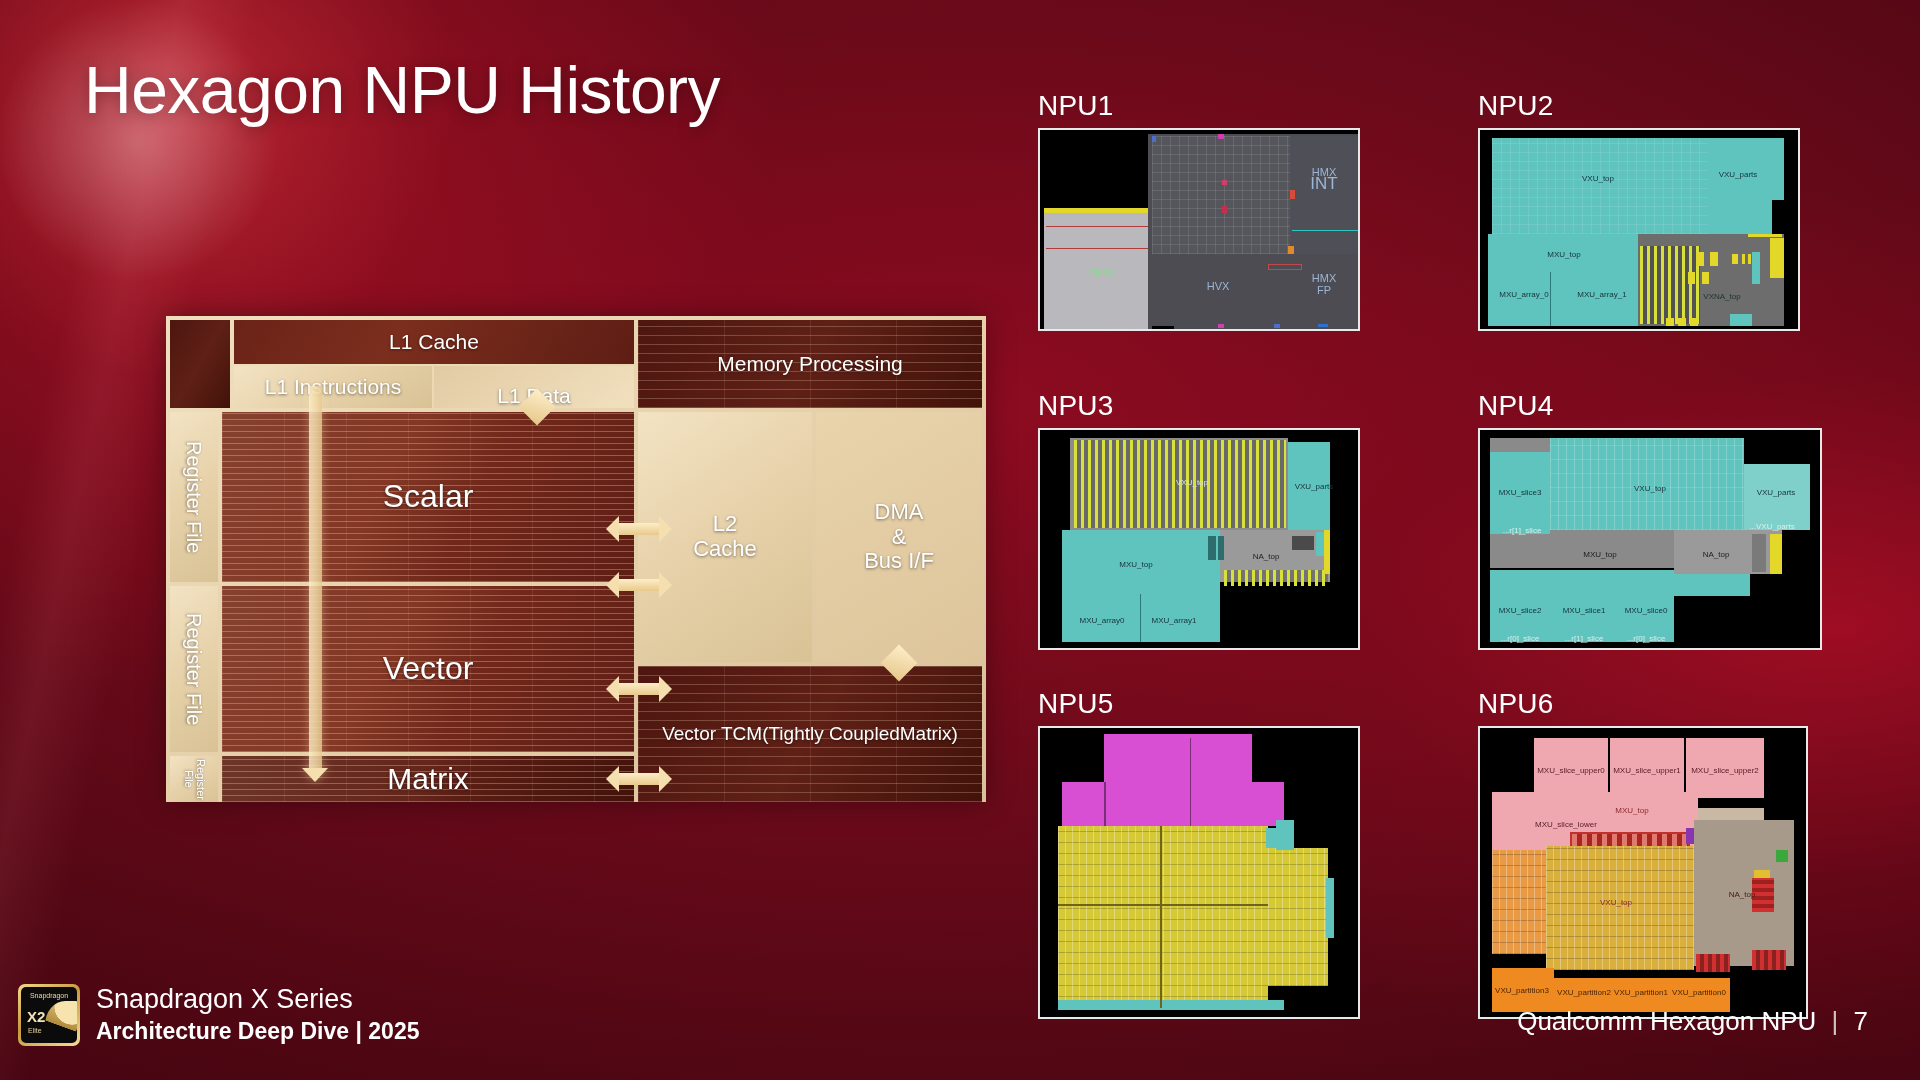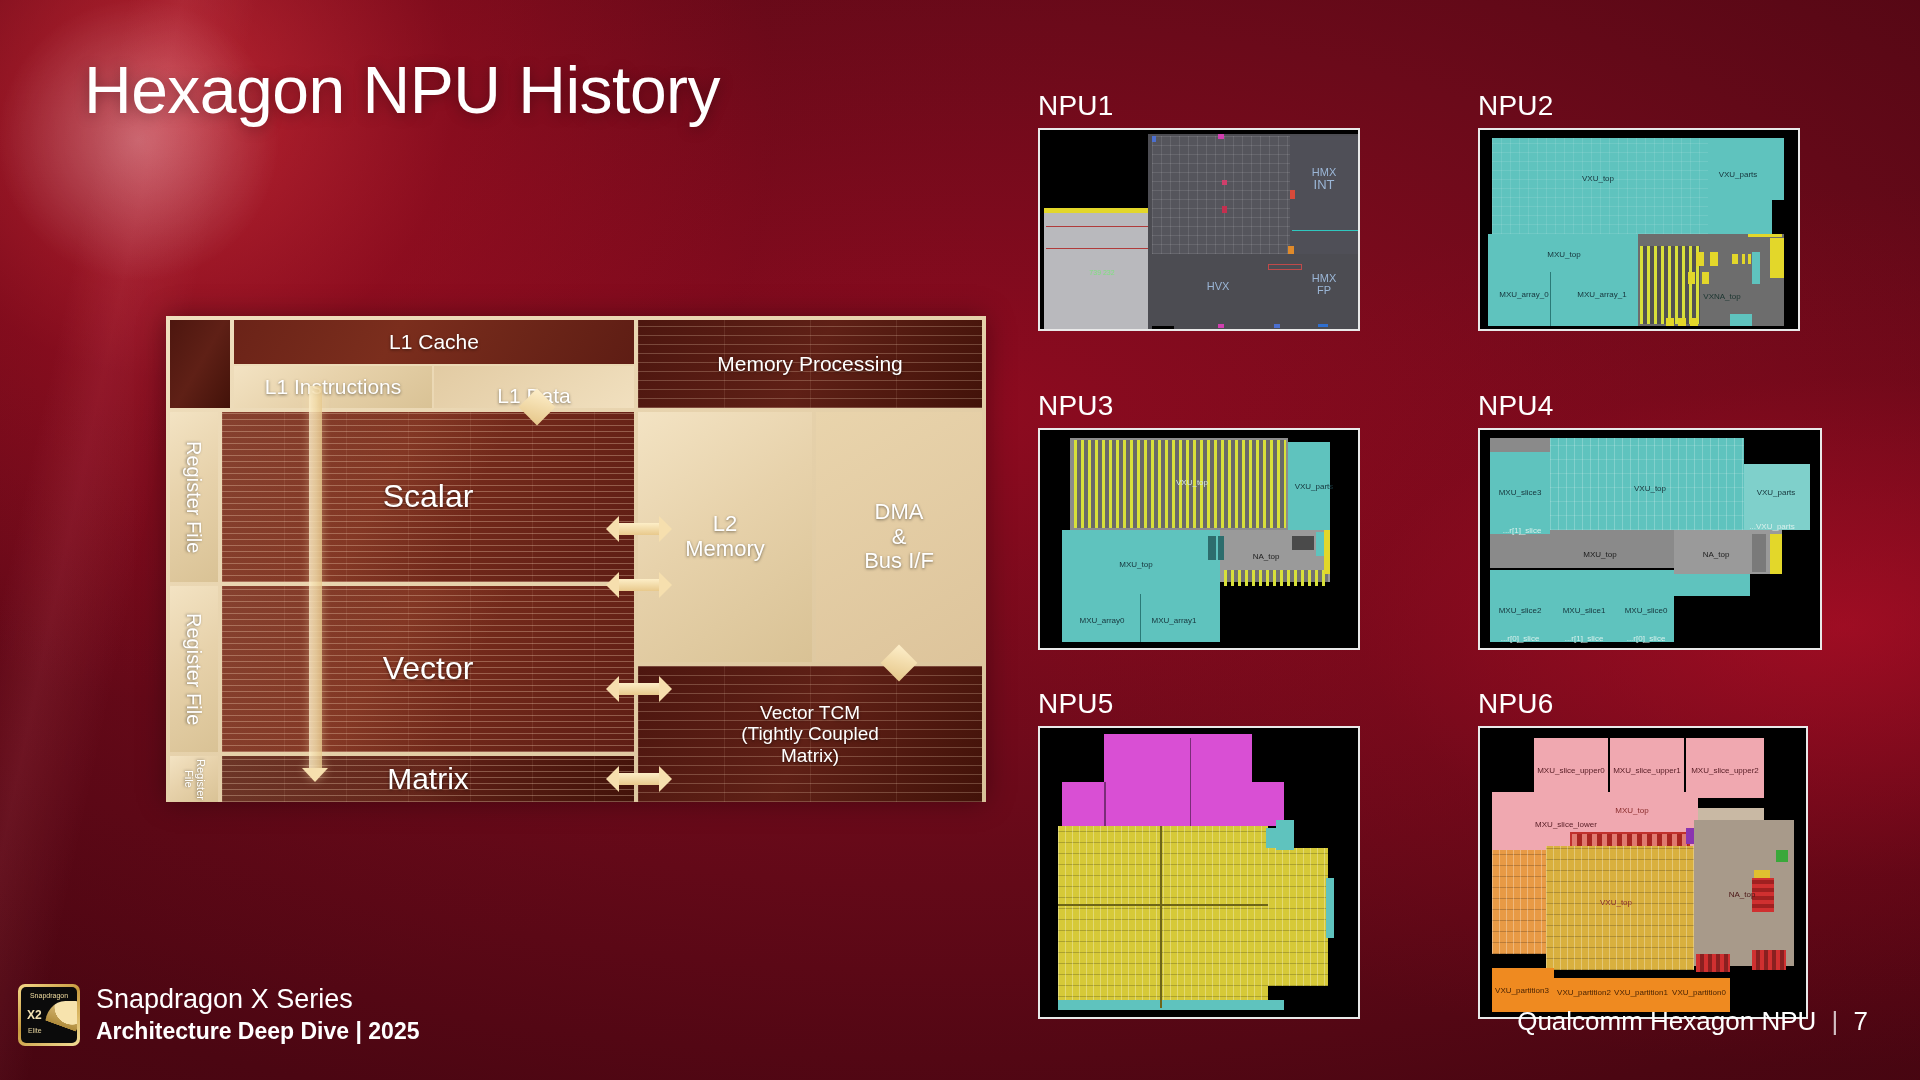--- a/index.html
+++ b/index.html
@@ -88,21 +88,21 @@
     background:repeating-linear-gradient(90deg, rgba(255,255,255,.22) 0 1px, transparent 1px 8px),
                repeating-linear-gradient(0deg, rgba(255,255,255,.13) 0 1px, transparent 1px 14px);}
   .grid-o::before{content:"";position:absolute;inset:0;
     background:repeating-linear-gradient(90deg, rgba(255,255,255,.30) 0 1px, transparent 1px 7px),
                repeating-linear-gradient(0deg, rgba(0,0,0,.20) 0 1px, transparent 1px 11px);}
   
   #logo{ position:absolute; left:18px; top:984px; width:62px; height:62px; border-radius:7px;
          background:linear-gradient(145deg,#f5d98a,#c79a3e 45%,#f3dd97); padding:3px; }
   #logo .inner{ width:100%;height:100%;border-radius:5px;background:#0b0b0b;position:relative;overflow:hidden;}
   #logo .t1{ position:absolute;top:5px;left:0;right:0;text-align:center;font-size:7px;color:#f0dca0;}
-  #logo .t2{ position:absolute;top:22px;left:6px;font-size:12px;font-weight:700;color:#f3e2b4;line-height:1;}
+  #logo .t2{ position:absolute;top:22px;left:6px;font-size:15px;font-weight:700;color:#f3e2b4;line-height:1;}
   #logo .t3{ position:absolute;top:40px;left:7px;font-size:7px;color:#e6d49e;}
   #logo .swoosh{ position:absolute; right:-2px; bottom:2px; width:34px;height:40px;
         background:radial-gradient(circle at 80% 15%, #f7e3ad 0 40%, rgba(0,0,0,0) 41%),
                    linear-gradient(200deg,#e9cf92 0%, #b08c3c 60%, #0b0b0b 61%);
         border-radius:60% 10% 55% 20%; }
   #f1{ position:absolute; left:96px; top:984px; font-size:27px; color:#fff; }
   #f2{ position:absolute; left:96px; top:1018px; font-size:23px; font-weight:700; color:#fff; }
   #fr{ position:absolute; right:52px; top:1006px; font-size:26px; color:#fff; }
 </style>
 </head>
@@ -150,30 +150,30 @@
   <div class="blk dark hatch" style="left:52px;top:266px;width:412px;height:166px;font-size:32px;">
     <span>Vector</span>
   </div>
 
   <div class="blk darker hatch" style="left:52px;top:436px;width:412px;height:46px;font-size:30px;">
     <span>Matrix</span>
   </div>
 
   <div class="blk cream" style="left:468px;top:92px;width:174px;height:250px;font-size:22px;flex-direction:column;">
     <span>L2</span>
-    <span>Memory</span>
+    <span>Cache</span>
   </div>
 
   <div class="blk cream" style="left:646px;top:92px;width:166px;height:250px;font-size:22px;flex-direction:column;background:linear-gradient(150deg,#e9d4ac,#ddc49b);">
     <span>DMA</span>
     <span>&amp;</span>
     <span>Bus I/F</span>
   </div>
 
-  <div class="blk darker hatch2" style="left:468px;top:346px;width:344px;height:136px;font-size:19px;flex-direction:column;">
+  <div class="blk darker hatch2" style="left:468px;top:346px;width:344px;height:136px;font-size:19px;flex-direction:row;">
     <span>Vector TCM</span>
     <span>(Tightly Coupled</span>
     <span>Matrix)</span>
   </div>
 
   <div class="arrow-v" style="left:132px;top:66px;height:396px;">
     <div class="bar"></div>
         <div class="tipD"></div>
   </div>
   <div class="diamond" style="left:354px;top:74px;"></div>
@@ -210,21 +210,21 @@
     <div style="position:absolute;left:4px;top:78px;width:108px;height:5px;background:#e3d72a;"></div>
     <div style="position:absolute;left:6px;top:96px;width:108px;height:1px;background:#b03b3b;"></div>
     <div style="position:absolute;left:6px;top:118px;width:108px;height:1px;background:#b03b3b;"></div>
     <div class="die-label" style="left:62px;top:142px;color:#7ee07e;font-size:7px;">739 232</div>
     <div style="position:absolute;left:108px;top:158px;width:26px;height:45px;background:#6d4040;"></div>
     <div style="position:absolute;left:110px;top:158px;width:22px;height:40px;background:repeating-linear-gradient(90deg,#d5d5d5 0 1px,#3b3b3b 1px 5px);"></div>
     <div style="position:absolute;left:108px;top:4px;width:210px;height:196px;background:#4c4c52;"></div>
     <div class="grid-a" style="position:absolute;left:112px;top:6px;width:140px;height:118px;background:#55555c;"></div>
     <div style="position:absolute;left:250px;top:6px;width:68px;height:118px;background:#4f4f57;"></div>
     <div class="die-label" style="left:284px;top:42px;color:#9bb6d6;font-size:11px;">HMX</div>
-    <div class="die-label" style="left:284px;top:54px;color:#9bb6d6;font-size:13px;">INT</div>
+    <div class="die-label" style="left:284px;top:54px;color:#9bb6d6;font-size:17px;">INT</div>
     <div class="die-label" style="left:284px;top:148px;color:#9bb6d6;font-size:11px;">HMX</div>
     <div class="die-label" style="left:284px;top:160px;color:#9bb6d6;font-size:11px;">FP</div>
     <div class="die-label" style="left:178px;top:156px;color:#9bb6d6;font-size:11px;">HVX</div>
     <div style="position:absolute;left:112px;top:6px;width:4px;height:6px;background:#4b6fd0;"></div>
     <div style="position:absolute;left:178px;top:4px;width:6px;height:5px;background:#d03fb0;"></div>
     <div style="position:absolute;left:182px;top:50px;width:5px;height:5px;background:#d03f6b;"></div>
     <div style="position:absolute;left:182px;top:76px;width:5px;height:7px;background:#c42f4f;"></div>
     <div style="position:absolute;left:248px;top:116px;width:6px;height:8px;background:#e08a2a;"></div>
     <div style="position:absolute;left:250px;top:60px;width:5px;height:9px;background:#d84a3a;"></div>
     <div style="position:absolute;left:252px;top:100px;width:66px;height:1px;background:#2fc8c0;"></div>

